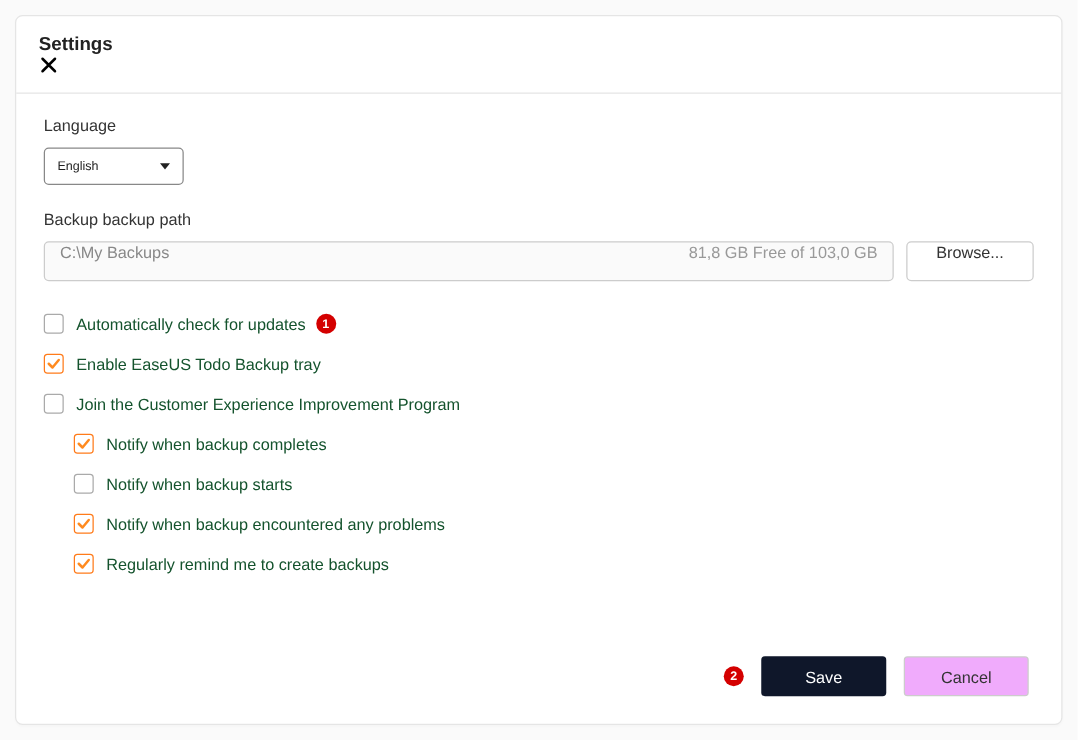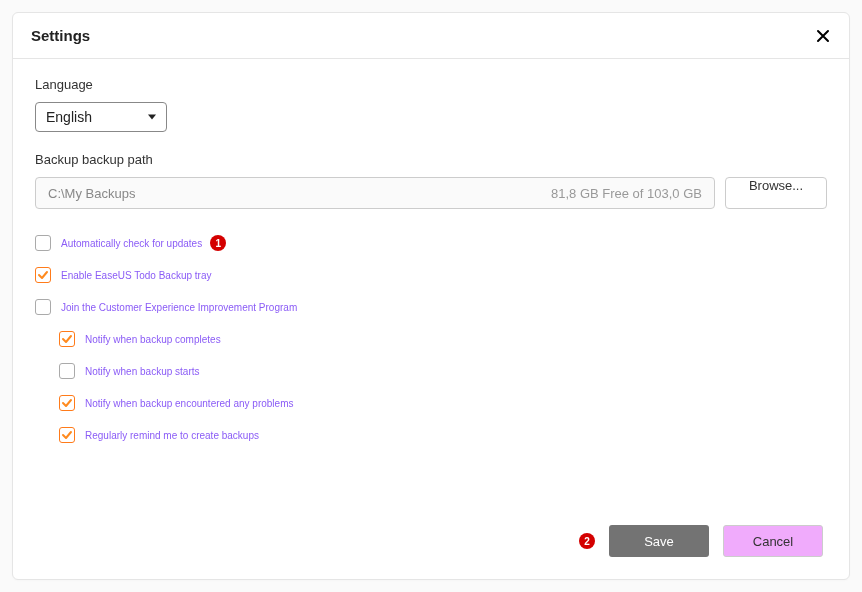--- a/index.html
+++ b/index.html
@@ -16,23 +16,24 @@
       background: #fff;
       border: 1px solid #e5e5e5;
       border-radius: 6px;
       display: flex;
       flex-direction: column;
       box-shadow: 0 1px 2px rgba(0,0,0,0.02);
     }
     .titlebar {
       display: flex;
       justify-content: space-between;
-      align-items: center;
+      align-items: flex-start;
       padding: 14px 18px;
       border-bottom: 1px solid #e5e5e5;
+      flex-direction: column;
     }
     .titlebar h1 {
       font-size: 15px;
       font-weight: 600;
       color: #222;
     }
     .close-icon {
       width: 16px;
       height: 16px;
       cursor: pointer;
@@ -48,28 +49,28 @@
       overflow: auto;
     }
     .field-label {
       font-size: 13px;
       color: #333;
       margin-bottom: 10px;
       display: block;
     }
     .language-select {
       position: relative;
-      width: 132px;
+      width: 112px;
       height: 30px;
       border: 1px solid #888;
       border-radius: 4px;
       display: flex;
       align-items: center;
       padding: 0 10px;
-      font-size: 14px;
+      font-size: 10px;
       color: #222;
       cursor: pointer;
       margin-bottom: 20px;
     }
     .caret-down {
       position: absolute;
       right: 10px;
       top: 50%;
       transform: translateY(-50%);
       width: 0; height: 0;
@@ -83,21 +84,21 @@
       align-items: center;
       margin-bottom: 26px;
     }
     .path-input {
       flex: 1;
       height: 32px;
       border: 1px solid #ccc;
       border-radius: 4px;
       padding: 0 12px;
       display: flex;
-      align-items: center;
+      align-items: flex-start;
       justify-content: space-between;
       font-size: 13px;
       color: #888;
       background: #fafafa;
     }
     .path-free { color: #999; font-size: 13px; }
     .browse-btn {
       width: 102px;
       height: 32px;
       border: 1px solid #ccc;
@@ -126,21 +127,21 @@
       justify-content: center;
       cursor: pointer;
       flex-shrink: 0;
     }
     .checkbox.checked {
       border-color: #ff7b1a;
     }
     .checkbox.checked .check-mark { display: block; }
     .check-mark { display: none; }
     .check-mark svg { width: 12px; height: 12px; display: block; }
-    .check-label { font-size: 10px; color: #8b5cf6; }
+    .check-label { font-size: 13px; color: #14532d; }
     .badge {
       width: 16px; height: 16px;
       background: #d40000;
       color: #fff;
       border-radius: 50%;
       font-size: 10px;
       font-weight: 700;
       display: flex;
       align-items: center;
       justify-content: center;
@@ -157,21 +158,21 @@
     .btn {
       width: 100px;
       height: 32px;
       border-radius: 3px;
       font-size: 13px;
       display: flex;
       align-items: center;
       justify-content: center;
       cursor: pointer;
     }
-    .btn-primary { background: #737373; color: #fff; border: none; }
+    .btn-primary { background: #0f172a; color: #fff; border: none; }
     .btn-secondary { background: #f0abfc; color: #333; border: 1px solid #ccc; }
   </style>
 </head>
 <body>
 
 <div class="window">
 
   <div class="titlebar">
     <h1>Settings</h1>
     <div class="close-icon">

